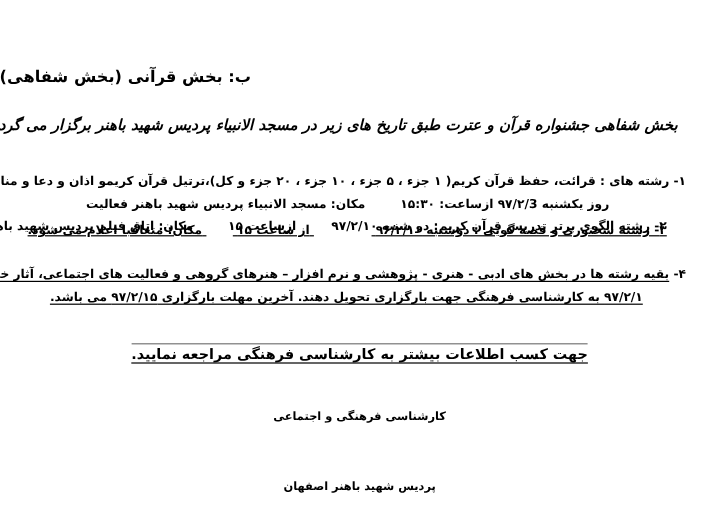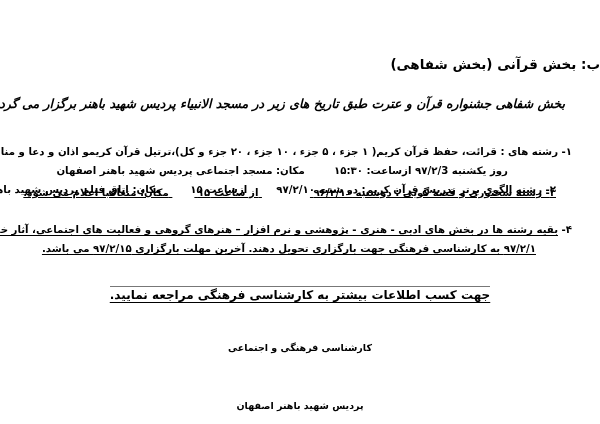--- a/index.html
+++ b/index.html
@@ -1,19 +1,19 @@
 <!DOCTYPE html>
 <html><head>
 <meta charset="utf-8">
 <style>
   html, body { margin:0; padding:0; background:#ffffff; }
   body { width:600px; height:424px; position:relative; overflow:hidden;
          font-family:"DejaVu Sans", sans-serif; color:#000; direction:rtl; }
   .line { position:absolute; white-space:nowrap; font-weight:bold; }
-  .title { top:56px; left:0; width:600px; text-align:right; font-size:13.5px; }
+  .title { top:56px; left:0; width:600px; text-align:left; font-size:13.5px; }
   .intro { top:96px; left:40px; width:525px; text-align:center; font-size:12.5px;
            font-family:"DejaVu Serif", serif; font-style:italic; font-weight:bold; letter-spacing:-0.6px; }
   .item { font-size:10.2px; letter-spacing:-0.25px; }
   .l1 { top:146px; right:28px; }
   .l1b { top:165px; right:92px; }
   .l2 { top:184px; right:44px; }
   .l3 { top:187px; right:44px;text-decoration:underline; }
   .l4 { top:224px; right:28px; }
   .l4b { top:243px; right:64px; }
   .u { text-decoration:underline; text-underline-offset:2px; }
@@ -32,21 +32,21 @@
 <div>
   <div class="line title">ب: بخش قرآنی (بخش شفاهی)</div>
   <div class="line intro">بخش شفاهی جشنواره قرآن و عترت طبق تاریخ های زیر در مسجد الانبیاء پردیس شهید باهنر برگزار می گردد:</div>
 
   <div class="line item l1">۱- رشته های : قرائت، حفظ قرآن کریم( ۱ جزء ، ۵ جزء ، ۱۰ جزء ، ۲۰ جزء و کل)،ترتیل قرآن کریمو اذان و دعا و مناجات خوانی:</div>
   <div class="line item l1b">
     <span>روز یکشنبه ۹۷/۲/3</span>
     <span> </span>
     <span>ازساعت: ۱۵:۳۰</span>
     <span class="sp"></span>
-    <span>مکان: مسجد اجتماعی پردیس شهید باهنر اصفهان</span>
+    <span>مکان: مسجد الانبیاء پردیس شهید باهنر فعالیت</span>
   </div>
 
   <div class="line item l2">
     <span>۲- رشته الگوی برتر تدریس قرآن کریم: دو شنبه ۹۷/۲/۱۰</span>
     <span class="sp"></span>
     <span>ازساعت ۱۵</span>
     <span class="sp"></span>
     <span>مکان: اتاق فیلم پردیس شهید باهنر اصفهان</span>
   </div>
 

